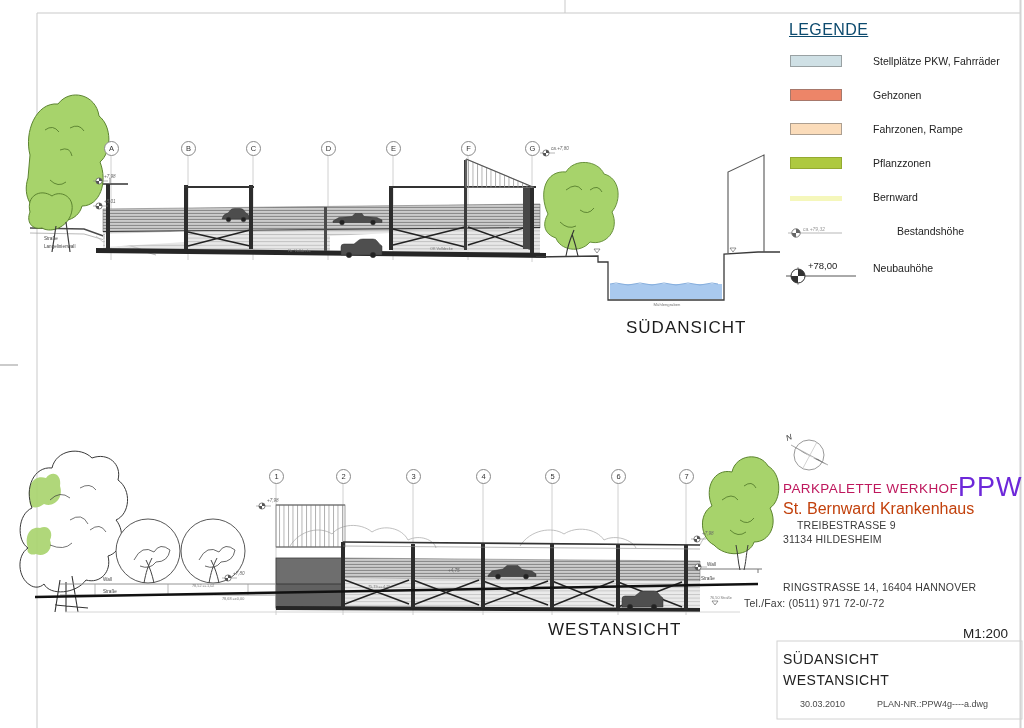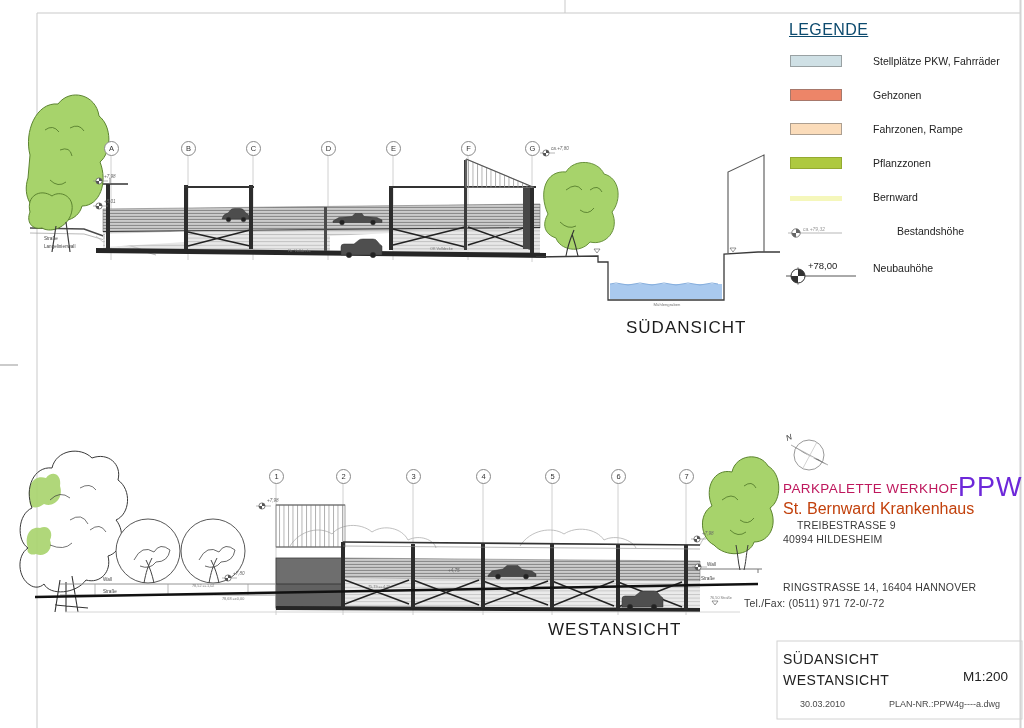--- a/index.html
+++ b/index.html
@@ -359,23 +359,23 @@
 <div class="abs hud ttg" style="left:368px;top:585px;font-size:3.8px;">75,79 =+4,29</div>
 <div class="abs hud ttg" style="left:192px;top:584px;font-size:3.8px;">78,52 =+1,02</div>
 <div class="abs hud ttg" style="left:222px;top:597px;font-size:3.8px;">78,68 =±0,00</div>
 <div class="abs hud ttg" style="left:710px;top:596px;font-size:3.8px;">76,50 Straße</div>
 
 <div class="abs hud north" style="left:786px;top:433px;">N</div>
 <div class="abs hud tb-project" style="left:783px;top:481px;">PARKPALETTE WERKHOF</div>
 <div class="abs hud tb-logo" style="left:958px;top:472px;">PPW</div>
 <div class="abs hud tb-client" style="left:783px;top:500px;">St. Bernward Krankenhaus</div>
 <div class="abs hud tb-small" style="left:783px;top:519px;margin-left:14px;">TREIBESTRASSE 9</div>
-<div class="abs hud tb-small" style="left:783px;top:533px;">40994 HILDESHEIM</div>
+<div class="abs hud tb-small" style="left:783px;top:533px;">31134 HILDESHEIM</div>
 <div class="abs hud tb-small" style="left:783px;top:581px;">RINGSTRASSE 14, 16404 HANNOVER</div>
 <div class="abs hud tb-small" style="left:744px;top:597px;">Tel./Fax: (0511) 971 72-0/-72</div>
 
 <div class="abs hud tb-sheet" style="left:783px;top:651px;">SÜDANSICHT</div>
-<div class="abs hud tb-scale" style="left:963px;top:669px;">M1:200</div>
+<div class="abs hud tb-scale" style="left:963px;top:626px;">M1:200</div>
 <div class="abs hud tb-sheet" style="left:783px;top:672px;">WESTANSICHT</div>
 <div class="abs hud tb-foot" style="left:800px;top:699px;">30.03.2010</div>
-<div class="abs hud tb-foot" style="left:877px;top:699px;margin-left:12px;">PLAN-NR.:PPW4g----a.dwg</div>
+<div class="abs hud tb-foot" style="left:877px;top:699px;">PLAN-NR.:PPW4g----a.dwg</div>
 
 </div>
 
 </body></html>

